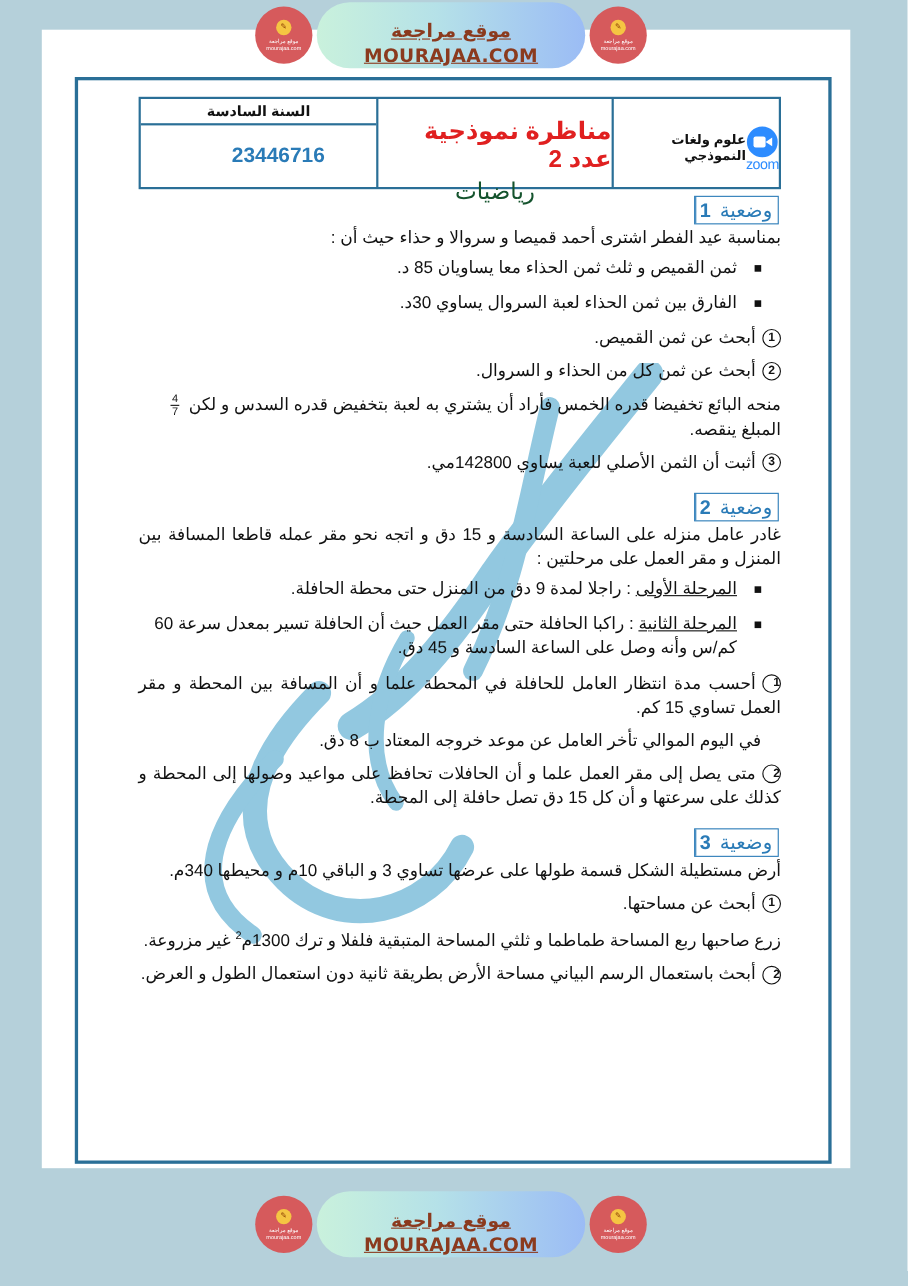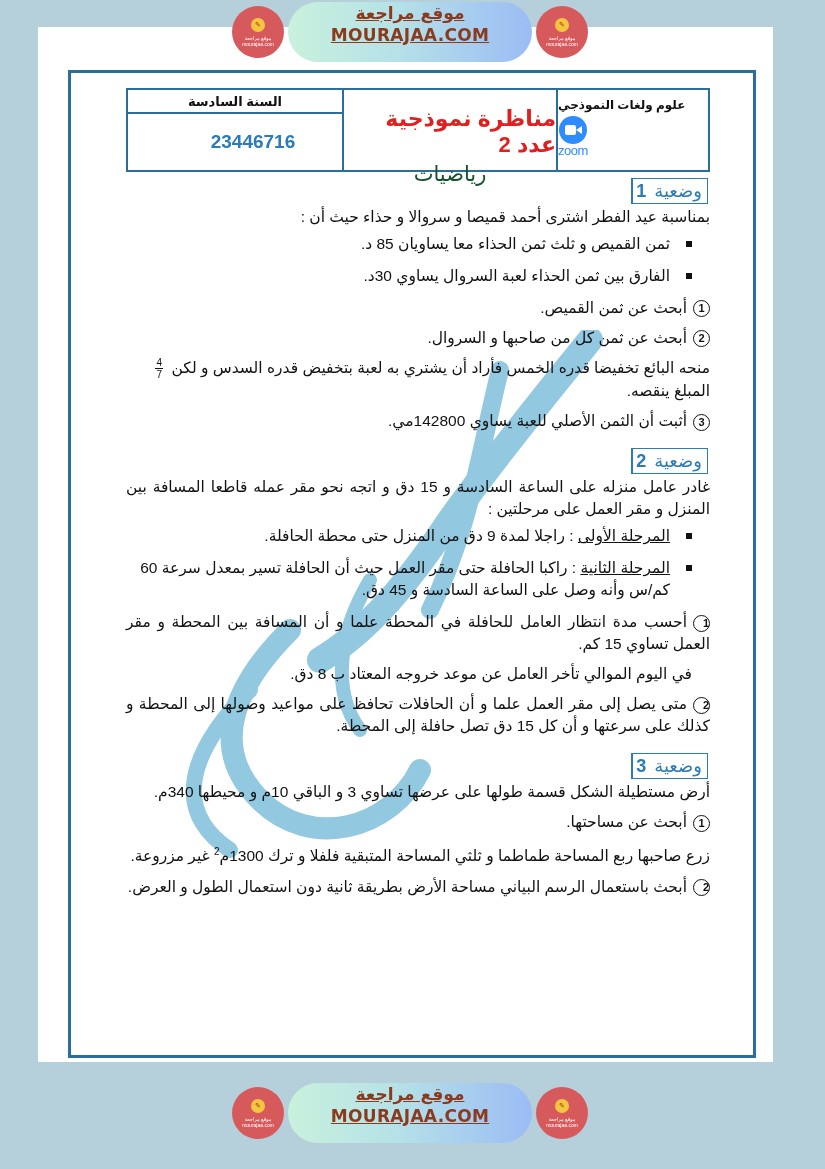--- a/index.html
+++ b/index.html
@@ -40,21 +40,21 @@
       background: #f5c542;
       font-size: 7px; color: #8a3b00; text-align: center; line-height: 14px;
       font-weight: bold;
     }
     .banner .circle .tiny {
       font-size: 5px; color: #fff; margin-top: 3px; line-height: 6px; text-align: center;
     }
     .banner .pill {
       width: 244px; height: 60px; border-radius: 30px;
       background: linear-gradient(90deg, #c9f1dc 0%, #b5e1e8 45%, #9bbcf5 100%);
-      display: flex; flex-direction: column; align-items: center; justify-content: flex-start;
+      display: flex; flex-direction: column; align-items: center; justify-content: flex-end;
     }
     .banner .pill .ar {
       font-family: "DejaVu Sans", sans-serif;
       color: #8b3a1e; font-size: 17px; font-weight: bold;
       text-decoration: underline; direction: rtl; line-height: 22px;
     }
     .banner .pill .en {
       font-family: "DejaVu Sans", sans-serif;
       color: #8b3a1e; font-size: 17px; font-weight: bold;
       text-decoration: underline; letter-spacing: 0.3px; line-height: 22px;
@@ -85,21 +85,21 @@
       display: flex; flex-direction: column; align-items: center; justify-content: flex-start;
       padding-top: 16px;
     }
     .hcell-mid .title {
       color: #e02020; font-size: 22px; font-weight: bold; direction: rtl;
     }
     .hcell-mid .subject {
       color: #14532d; font-size: 21px; margin-top: 4px; direction: rtl;
     }
     .hcell-right {
-      flex: 1; display: flex; flex-direction: column; align-items: flex-start; padding-top: 8px;
+      flex: 1; display: flex; flex-direction: row; align-items: center; padding-top: 8px;
     }
     .hcell-right .school {
       font-size: 12px; font-weight: bold; color: #111; direction: rtl;
     }
     .zoom-logo {
       margin-top: 4px; display: flex; flex-direction: column; align-items: center;
     }
     .zoom-logo .cam {
       width: 28px; height: 28px; border-radius: 50%; background: #2d8cff;
       position: relative;
@@ -217,21 +217,21 @@
     <div class="badge">
       <span class="word">وضعية</span>
       <span class="num">1</span>
     </div>
     <div class="para">بمناسبة عيد الفطر اشترى أحمد قميصا و سروالا و حذاء حيث أن :</div>
     <ul class="bullets">
       <li><span class="sq"></span><span>ثمن القميص و ثلث ثمن الحذاء معا يساويان 85 د.</span></li>
       <li><span class="sq"></span><span>الفارق بين ثمن الحذاء لعبة السروال يساوي 30د.</span></li>
     </ul>
     <div class="q"><span class="circ">1</span><span>أبحث عن ثمن القميص.</span></div>
-    <div class="q"><span class="circ">2</span><span>أبحث عن ثمن كل من صاحبها و السروال.</span></div>
+    <div class="q"><span class="circ">2</span><span>أبحث عن ثمن كل من الحذاء و السروال.</span></div>
     <div class="para q">
       <span>منحه البائع تخفيضا قدره الخمس فأراد أن يشتري به لعبة بتخفيض قدره السدس و لكن</span>
       <span class="frac">
         <span>4</span>
         <span class="bar"></span>
         <span>7</span>
       </span>
       <br>
       <span>المبلغ ينقصه.</span>
     </div>

